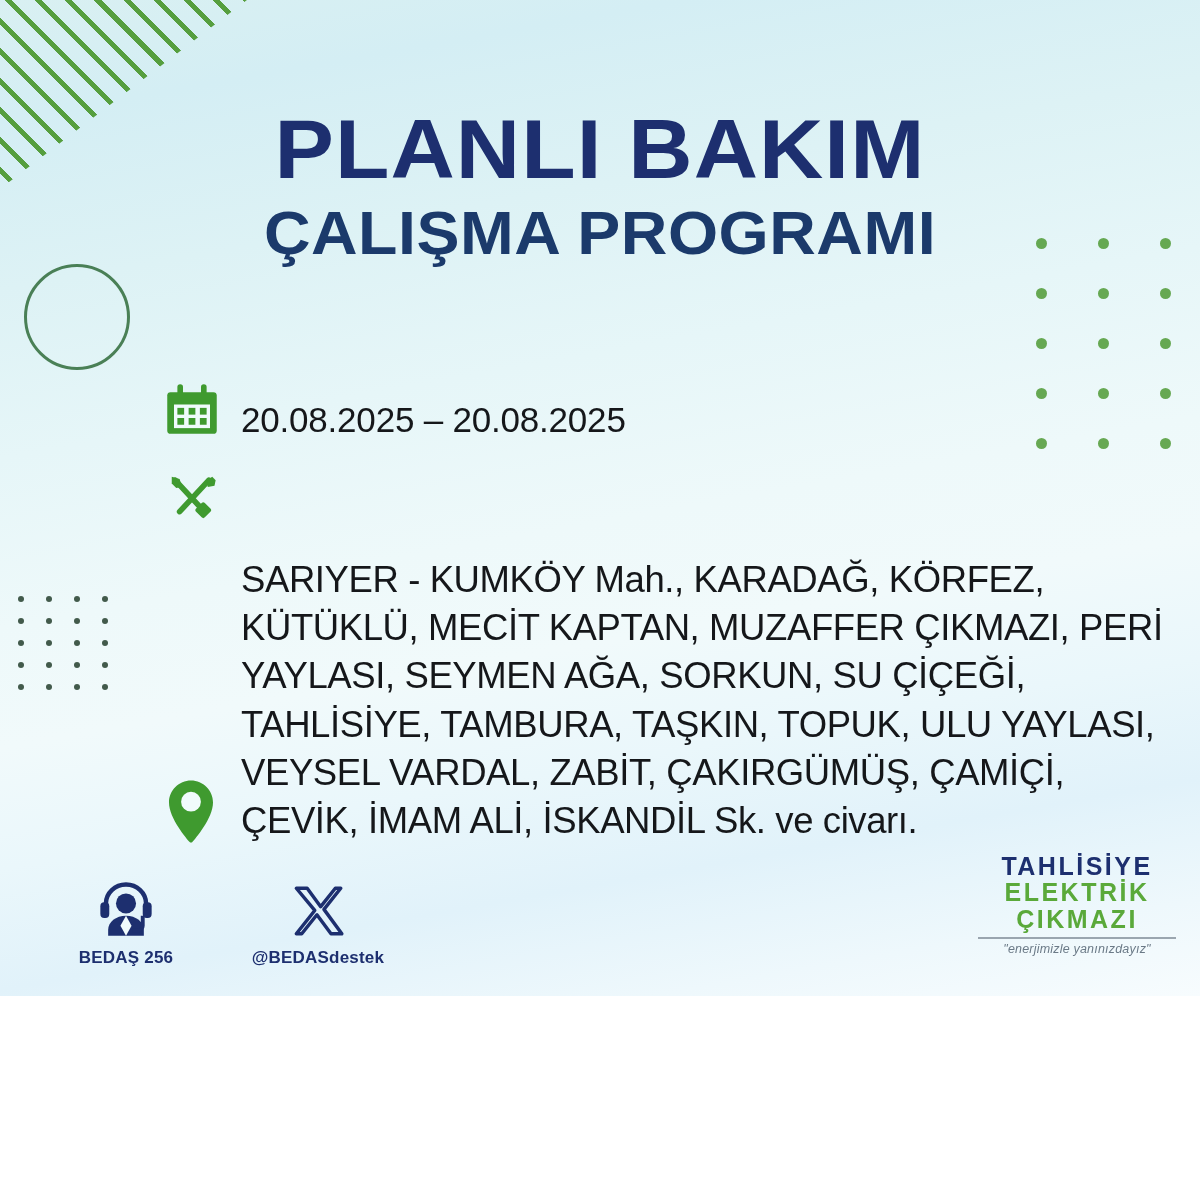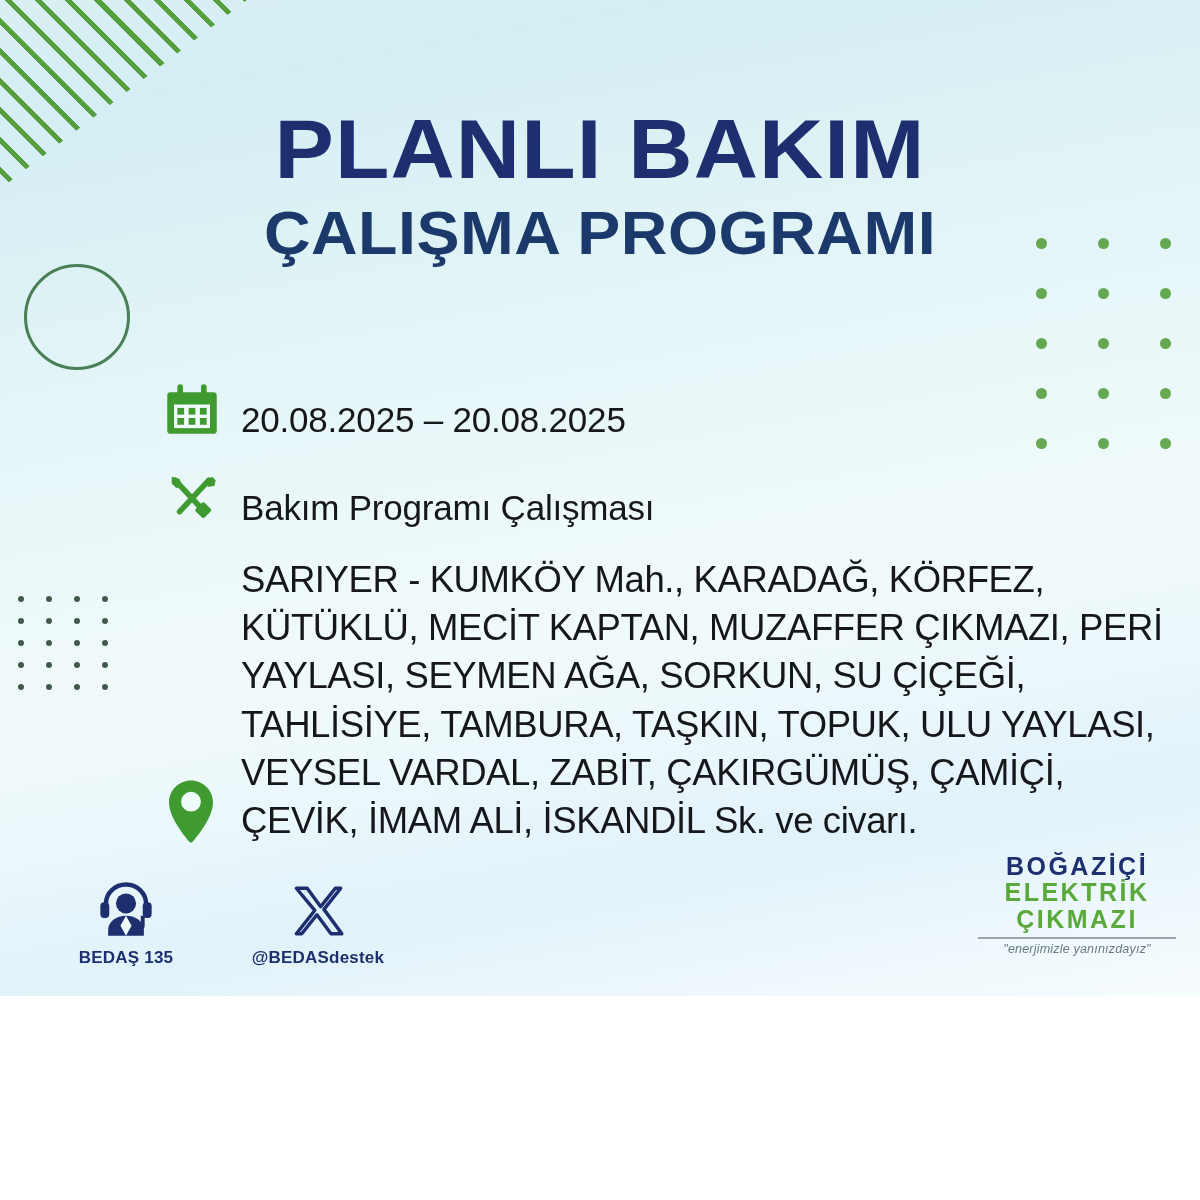--- a/index.html
+++ b/index.html
@@ -207,21 +207,20 @@
         <svg width="54" height="54" viewBox="0 0 48 48" aria-hidden="true">
           <g stroke="#3f9a2f" stroke-width="5" stroke-linecap="round" fill="none">
             <path d="M9 9l26 28"></path>
             <path d="M39 9L13 37"></path>
           </g>
           <path d="M6 6l7 2 2 7-5 1-4-4z" fill="#3f9a2f"></path>
           <path d="M42 6l-5 3 1 6 6-1 1-5z" fill="#3f9a2f"></path>
           <rect x="29" y="30" width="11" height="11" rx="2" transform="rotate(45 34 35)" fill="#3f9a2f"></rect>
         </svg>
       </div>
-      <div class="txt">Bakım Programı Çalışması</div>
     </div>
 
     <div class="row loc">
       <div class="ico">
         <svg width="52" height="66" viewBox="0 0 36 48" aria-hidden="true">
           <path d="M18 1C9.2 1 2 8.2 2 17c0 11.5 13.1 26.6 15 28.8.5.6 1.5.6 2 0C20.9 43.6 34 28.5 34 17 34 8.2 26.8 1 18 1z" fill="#3f9a2f"></path>
           <circle cx="18" cy="16.5" r="7.2" fill="#f0fbfc"></circle>
         </svg>
       </div>
       <div class="txt">SARIYER - KUMKÖY Mah., KARADAĞ, KÖRFEZ, KÜTÜKLÜ, MECİT KAPTAN, MUZAFFER ÇIKMAZI, PERİ YAYLASI, SEYMEN AĞA, SORKUN, SU ÇİÇEĞİ, TAHLİSİYE, TAMBURA, TAŞKIN, TOPUK, ULU YAYLASI, VEYSEL VARDAL, ZABİT, ÇAKIRGÜMÜŞ, ÇAMİÇİ, ÇEVİK, İMAM ALİ, İSKANDİL Sk. ve civarı.</div>
@@ -238,37 +237,37 @@
           <svg width="58" height="56" viewBox="0 0 52 50" aria-hidden="true">
             <path d="M8 22v-2c0-9.4 8.1-17 18-17s18 7.6 18 17v2" fill="none" stroke="#1d2f6f" stroke-width="4"></path>
             <rect x="3" y="19" width="8" height="14" rx="3.5" fill="#1d2f6f"></rect>
             <rect x="41" y="19" width="8" height="14" rx="3.5" fill="#1d2f6f"></rect>
             <circle cx="26" cy="20" r="9" fill="#1d2f6f"></circle>
             <path d="M26 31c-9 0-16 5.6-16 12.5V49h32v-5.5C42 36.6 35 31 26 31z" fill="#1d2f6f"></path>
             <path d="M26 31l-5 9 5 9 5-9z" fill="#f0fbfc"></path>
             <path d="M41 31v9a4 4 0 0 1-4 4h-5" fill="none" stroke="#1d2f6f" stroke-width="3.5"></path>
           </svg>
         </div>
-        <div class="clabel">BEDAŞ 135</div>
+        <div class="clabel">BEDAŞ 256</div>
       </div>
 
 
       <div class="contact">
         <div class="cico">
           <svg width="54" height="52" viewBox="0 0 48 48" aria-hidden="true">
             <path d="M4 3h10l12.5 17L40 3h5L29.5 22.5 46 45H36L23 27.5 9 45H4l17-21.5z" fill="none" stroke="#1d2f6f" stroke-width="3.2" stroke-linejoin="round"></path>
           </svg>
         </div>
         <div class="clabel">@BEDASdestek</div>
       </div>
 
     </div>
 
     <div class="brand">
-      <div class="l1">BOĞAZİÇİ</div>
+      <div class="l1">TAHLİSİYE</div>
       <div class="l2">ELEKTRİK</div>
       <div class="l3">ÇIKMAZI</div>
       <div class="rule"></div>
       <div class="tag">"enerjimizle yanınızdayız"</div>
     </div>
 
   </div>
 
 </div>
 

